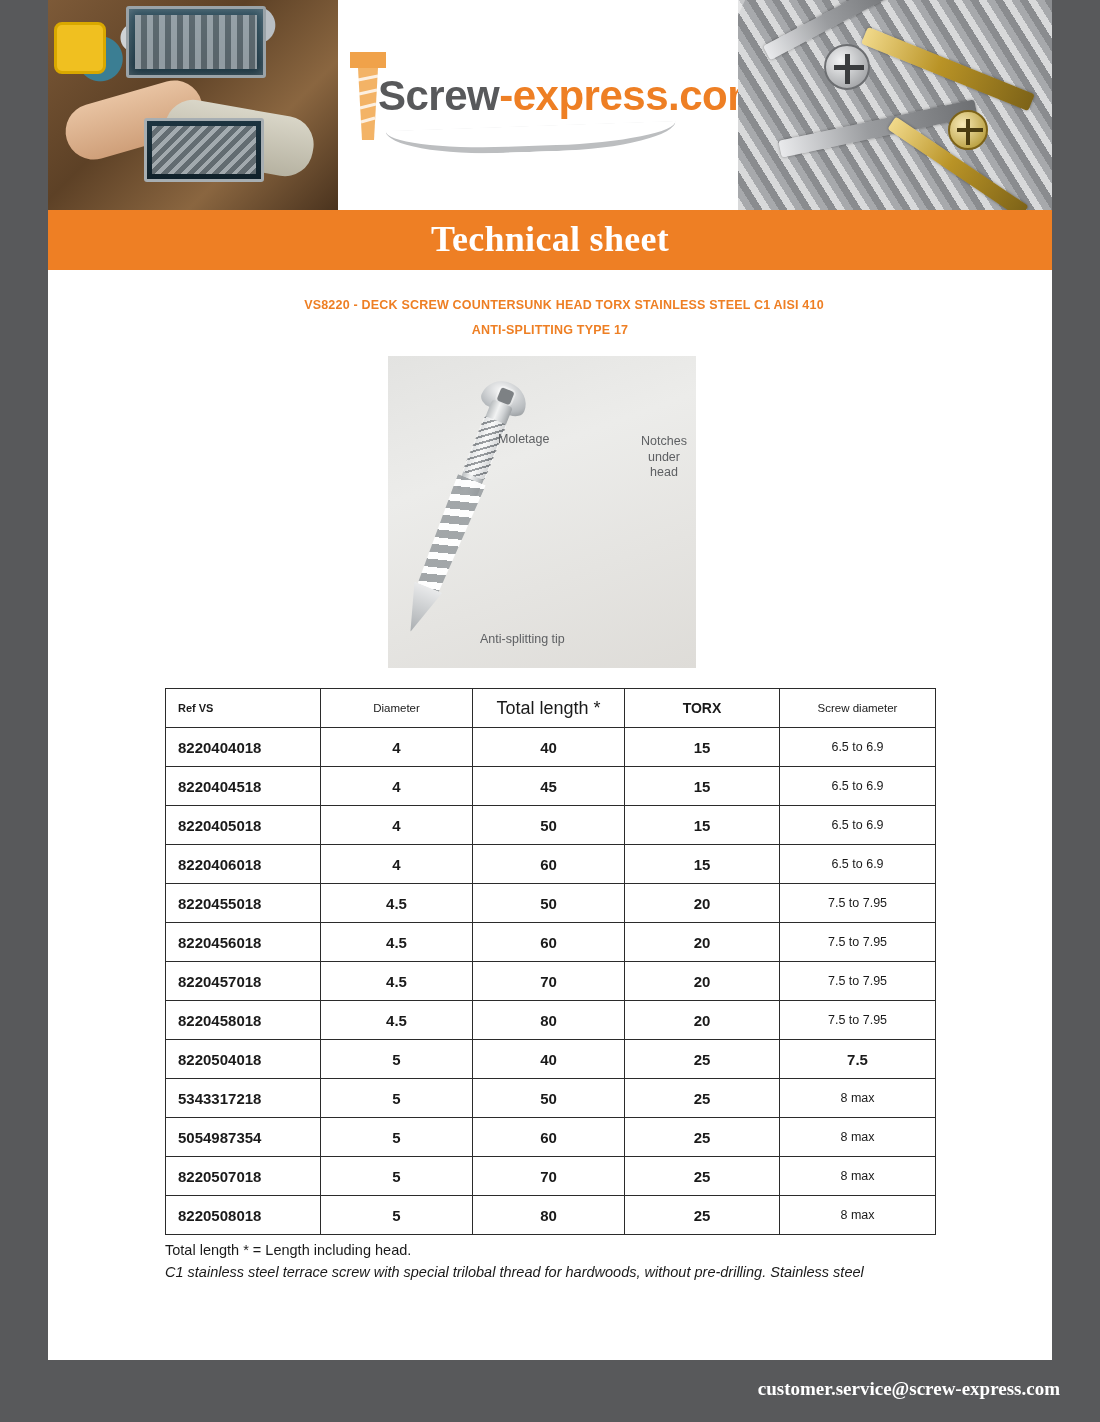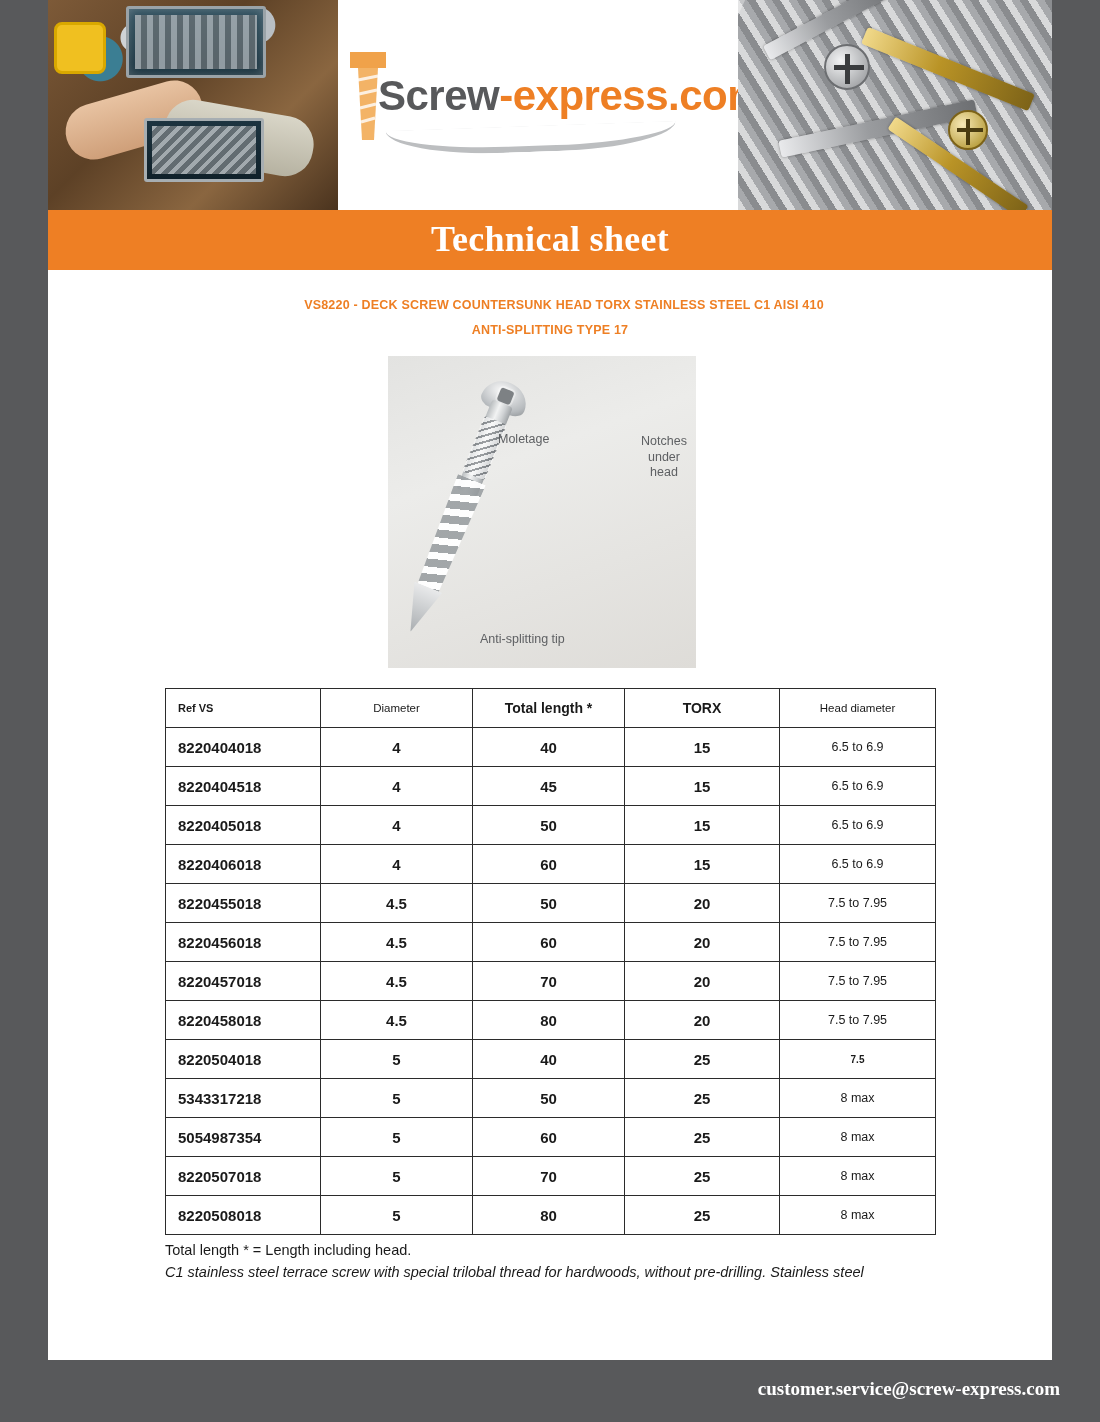--- a/index.html
+++ b/index.html
@@ -289,39 +289,39 @@
   }
   table.spec th.small {
     font-size: 11.5px;
     font-weight: normal;
   }
   table.spec th.med {
     font-size: 14px;
     font-weight: bold;
   }
   table.spec th.lenhdr {
-    font-size: 14px;
-    font-weight: bold;
+    font-size: 18px;
+    font-weight: normal;
   }
   table.spec td.ref {
     text-align: left;
     padding-left: 12px;
     font-size: 15px;
     font-weight: bold;
   }
   table.spec td.num {
     font-size: 15px;
     font-weight: bold;
   }
   table.spec td.hd {
     font-size: 12.5px;
     font-weight: normal;
   }
   table.spec td.hd.big {
-    font-size: 10px;
+    font-size: 15px;
     font-weight: bold;
     text-align: center;
   }
   col.c1 { width: 155px; }
   col.c2 { width: 152px; }
   col.c3 { width: 152px; }
   col.c4 { width: 155px; }
   col.c5 { width: 156px; }
 
   .notes {
@@ -434,21 +434,21 @@
           <col class="c3">
           <col class="c4">
           <col class="c5">
       </colgroup>
       <thead>
         <tr>
           <th class="ref">Ref VS</th>
           <th class="small">Diameter</th>
           <th class="lenhdr">Total length *</th>
           <th class="med">TORX</th>
-          <th class="small">Head diameter</th>
+          <th class="small">Screw diameter</th>
         </tr>
       </thead>
       <tbody>
         <tr>
           <td class="ref">8220404018</td>
           <td class="num">4</td>
           <td class="num">40</td>
           <td class="num">15</td>
           <td class="hd">6.5 to 6.9</td>
         </tr>

